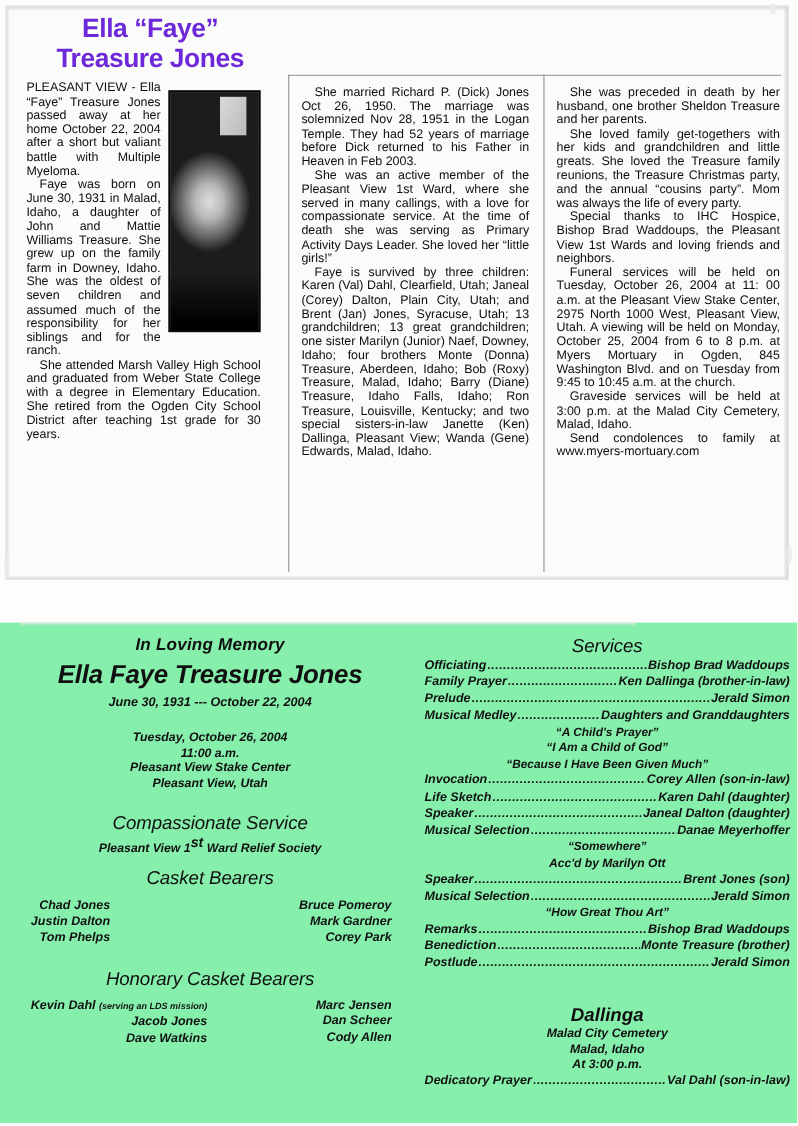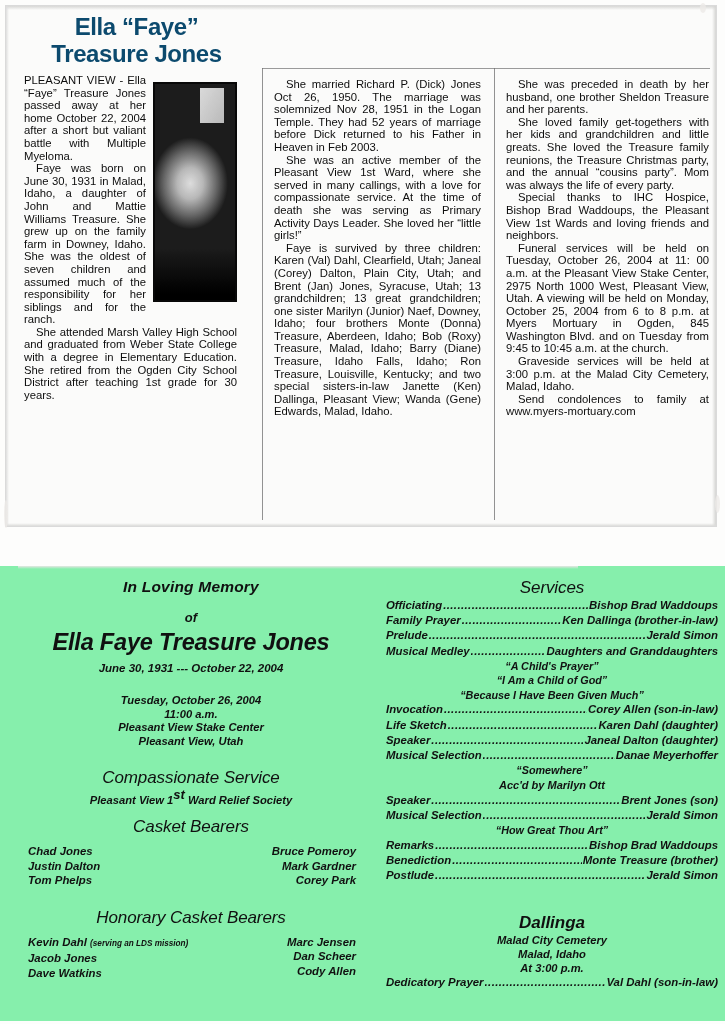--- a/index.html
+++ b/index.html
@@ -65,21 +65,21 @@
     position: absolute;
     left: 18px;
     top: 8px;
     width: 225px;
     font-family: "Liberation Sans", sans-serif;
     font-weight: bold;
     font-size: 24px;
     line-height: 1.12;
     letter-spacing: -0.4px;
     text-align: center;
-    color: #0c4a6e;
+    color: #6d28d9;
   }
 
   
   .col {
     position: absolute;
     font-family: "Liberation Sans", sans-serif;
     font-size: 11.3px;
     line-height: 12.6px;
     text-align: justify;
     text-justify: inter-word;
@@ -198,21 +198,21 @@
 
   .bearers {
     display: flex;
     justify-content: space-between;
     margin-top: 7px;
     font-size: 11.4px;
     font-style: italic;
     font-weight: bold;
     line-height: 14.5px;
   }
-  .bearers .left-col  { text-align: left;  padding-left: 20px; }
+  .bearers .left-col  { text-align: right;  padding-left: 20px; }
   .bearers .right-col { text-align: right; padding-right: 18px; }
   .bearers .note { font-size: 8.2px; font-weight: bold; font-style: italic; }
 
   
   .svc-row {
     display: flex;
     align-items: baseline;
     font-size: 11.4px;
     font-style: italic;
     font-weight: bold;
@@ -317,21 +317,20 @@
       <p>Graveside services will be held at 3:00 p.m. at the Malad City Cemetery, Malad, Idaho.</p>
       <p>Send condolences to family at www.myers-mortuary.com</p>
     </div>
   </div>
 
   <div class="program">
     <div class="program-edge"></div>
 
     <div class="prog-left">
       <div class="it center memline">In Loving Memory</div>
-      <div class="it center ofline">of</div>
       <div class="it center bigname">Ella Faye Treasure Jones</div>
       <div class="it center dates">June 30, 1931 --- October 22, 2004</div>
 
       <div class="spacer-md"></div>
 
       <div class="sec-sub it">
         <div>Tuesday, October 26, 2004</div>
         <div>11:00 a.m.</div>
         <div>Pleasant View Stake Center</div>
         <div>Pleasant View, Utah</div>

